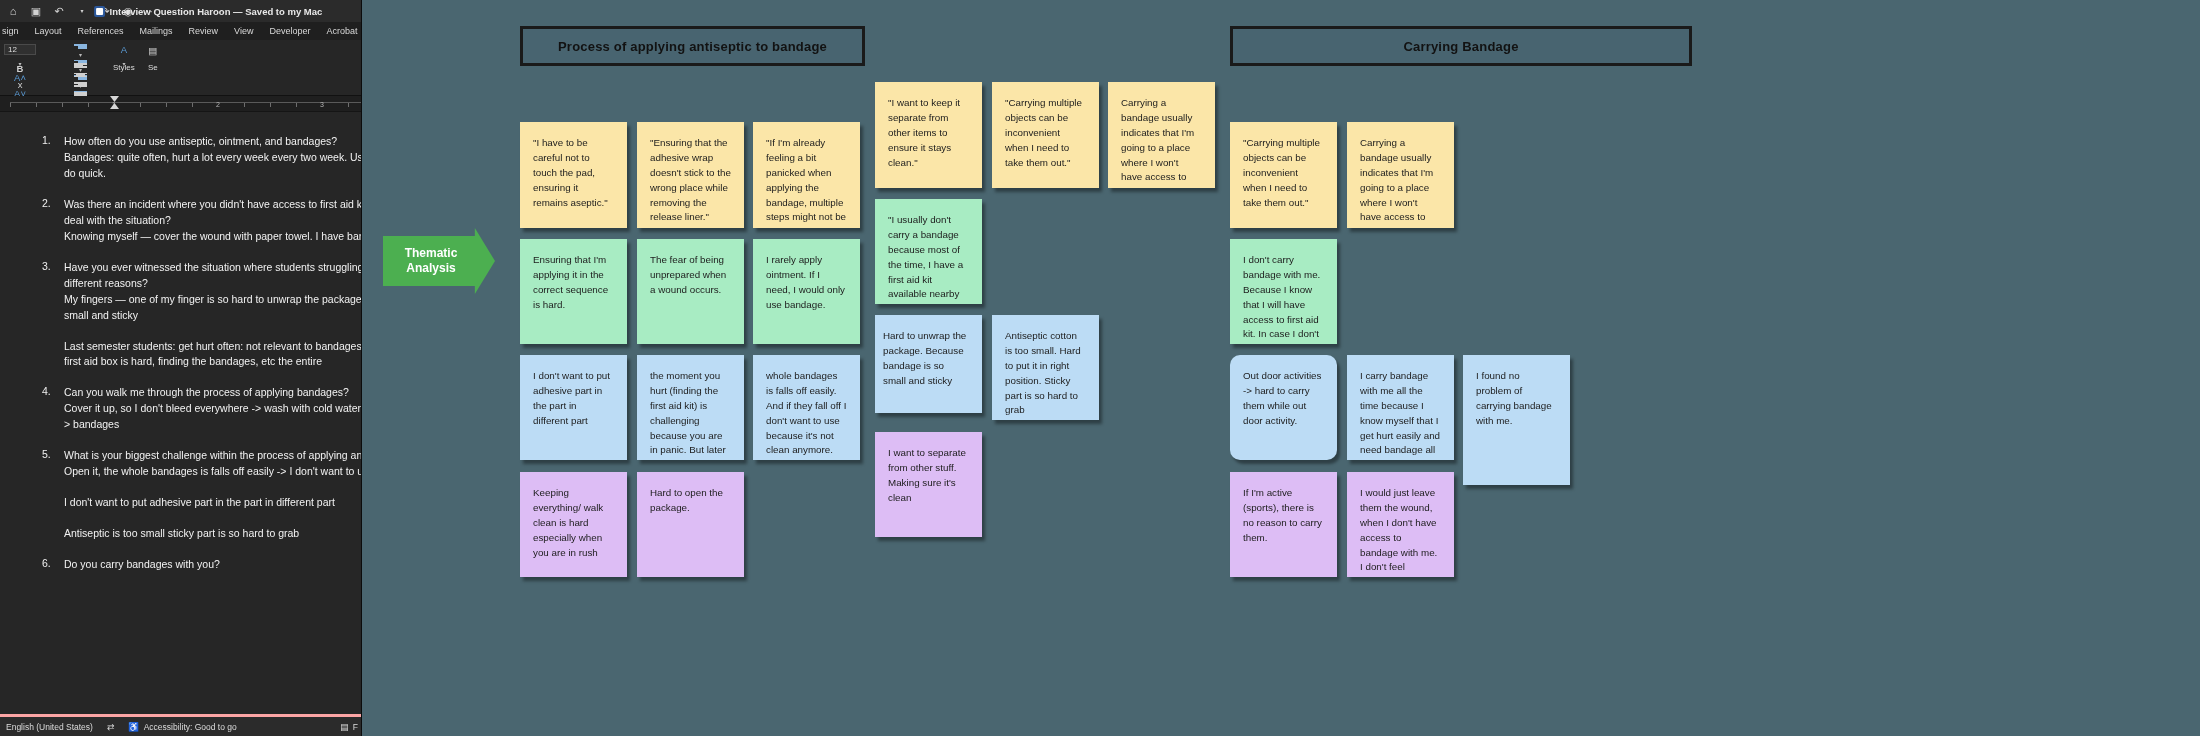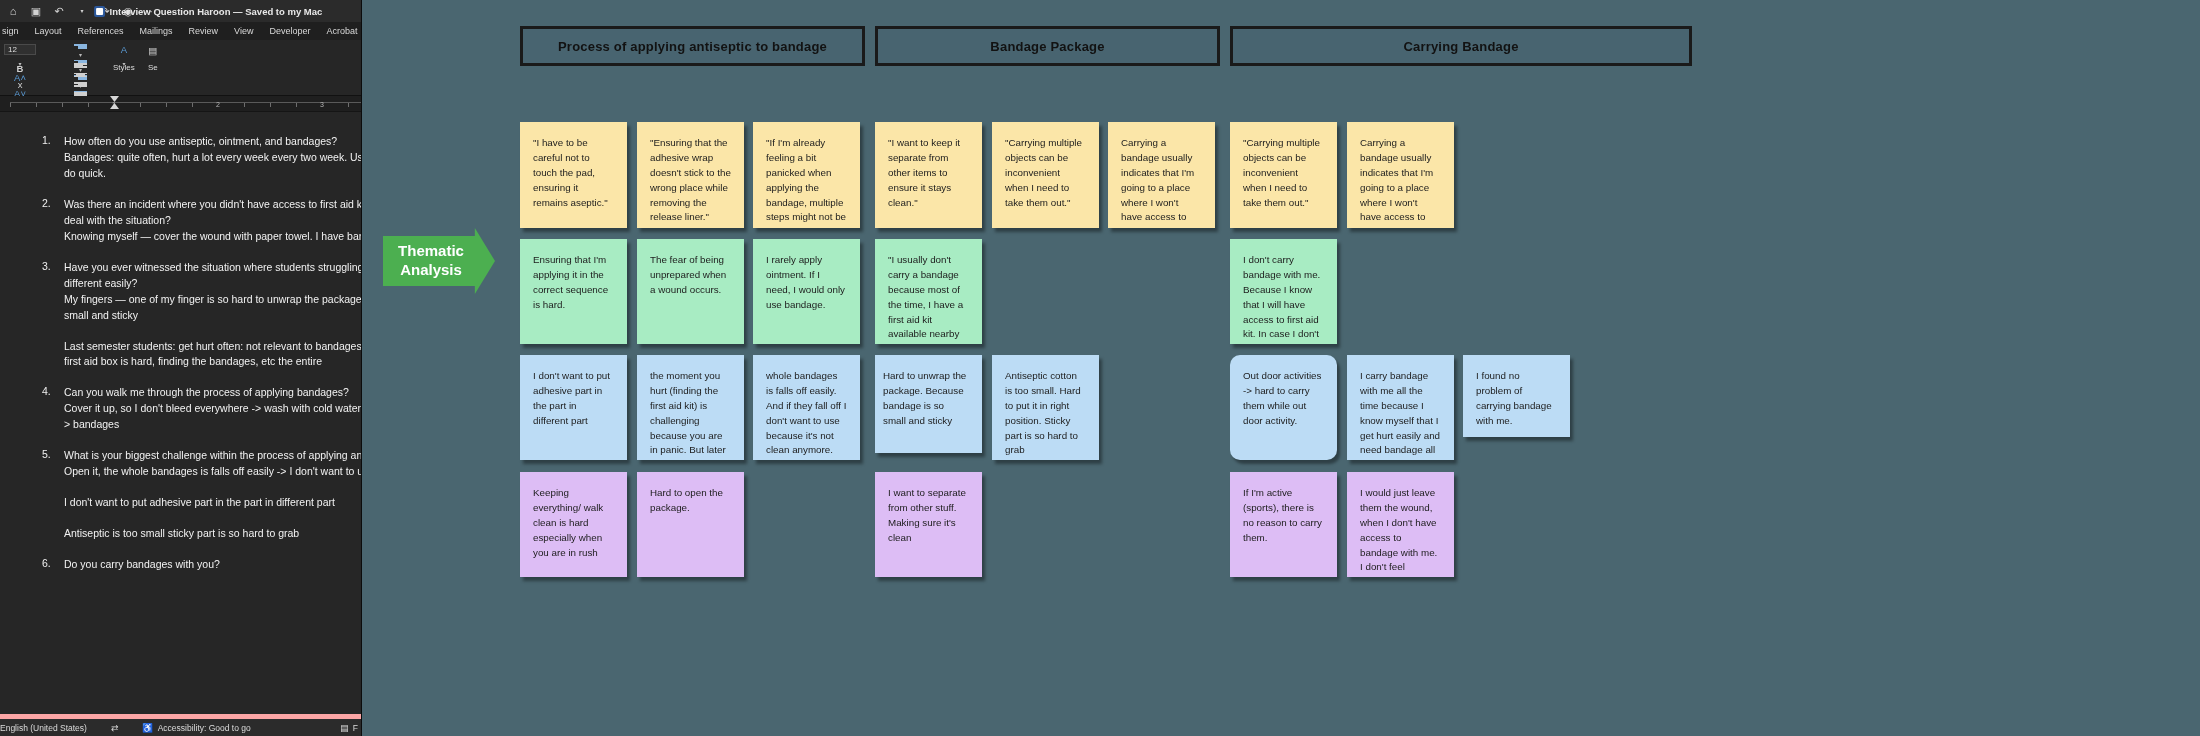--- a/index.html
+++ b/index.html
@@ -70,30 +70,30 @@
   #page { position:absolute; left:0; top:0; width:362px; min-height:600px; background:#262626;
           padding:22px 4px 0 0; }
   .qitem { display:flex; margin-bottom:15px; padding-left:42px; position:relative; }
   .qnum { position:absolute; left:42px; width:18px; font-size:10.5px; color:#f0f0f0; }
   .qbody { margin-left:22px; font-size:10.5px; line-height:1.52; color:#f2f2f2; }
   .qbody div { white-space:nowrap; }
   .para { padding-left:64px; font-size:10.5px; line-height:1.52; color:#f2f2f2;
           margin-bottom:15px; white-space:nowrap; }
 
   #status-bar { position:absolute; left:0; bottom:0; width:362px; height:22px;
-                background:#2b2b2b; display:flex; align-items:center; gap:24px;
-                font-size:8.5px; color:#dcdcdc; border-top:5px solid #fca5a5; }
+                background:#2b2b2b; display:flex; align-items:center; gap:14px;
+                padding-left:6px; font-size:8.5px; color:#dcdcdc; border-top:3px solid #fca5a5; }
   .sb-item { display:flex; align-items:center; gap:4px; white-space:nowrap; }
   .sb-ic { font-size:9px; color:#dcdcdc; }
 
   
   #thematic-arrow {
     position:absolute; left:383px; top:228px; width:112px; height:66px;
     background:#4CAF50; color:#fff; display:flex; align-items:center; justify-content:center;
-    text-align:center; font-size:15px; font-weight:bold; line-height:1.25;
+    text-align:center; font-size:12px; font-weight:bold; line-height:1.25;
     clip-path:polygon(0 12%, 82% 12%, 82% 0, 100% 50%, 82% 100%, 82% 88%, 0 88%);
     padding-right:16px;
   }
 
   
   #board { position:absolute; left:512px; top:0; right:0; bottom:0;margin-top:16px; }
   .column { position:absolute; top:10px; }
   .col-header {
     border:3px solid #1a1a1a; background:#486470; height:40px;
     display:flex; align-items:center; justify-content:center;
@@ -282,21 +282,21 @@
           <div>Was there an incident where you didn't have access to first aid kit?</div>
           <div>deal with the situation?</div>
           <div>Knowing myself — cover the wound with paper towel. I have bandag</div>
         </div>
       </div>
 
       <div class="qitem">
         <span class="qnum">3.</span>
         <div class="qbody">
           <div>Have you ever witnessed the situation where students struggling ap</div>
-          <div>different easily?</div>
+          <div>different reasons?</div>
           <div>My fingers — one of my finger is so hard to unwrap the package. Be</div>
           <div>small and sticky</div>
         </div>
       </div>
 
       <div class="para">
         <div>Last semester students: get hurt often: not relevant to bandages: it</div>
         <div>first aid box is hard, finding the bandages, etc the entire</div>
       </div>
 
@@ -370,23 +370,20 @@
       <div class="note blue" style="left:0px;top:277px;width:107px;height:105px;">I don't want to put adhesive part in the part in different part</div>
       <div class="note blue" style="left:117px;top:277px;width:107px;height:105px;">the moment you hurt (finding the first aid kit) is challenging because you are in panic. But later you will adapt it.</div>
       <div class="note blue" style="left:233px;top:277px;width:107px;height:105px;">whole bandages is falls off easily. And if they fall off I don't want to use because it's not clean anymore.</div>
 
       <div class="note purple" style="left:0px;top:394px;width:107px;height:105px;">Keeping everything/ walk clean is hard especially when you are in rush</div>
       <div class="note purple" style="left:117px;top:394px;width:107px;height:105px;">Hard to open the package.</div>
     </div>
   </div>
 
   <div class="column" style="left:363px;width:345px;">
-    <div class="col-header">
-      <span>Bandage Package</span>
-    </div>
     <div class="col-grid" style="height:660px">
       <div class="note yellow" style="left:0px;top:44px;width:107px;height:106px;">"I want to keep it separate from other items to ensure it stays clean."</div>
       <div class="note yellow" style="left:117px;top:44px;width:107px;height:106px;">"Carrying multiple objects can be inconvenient when I need to take them out."</div>
       <div class="note yellow" style="left:233px;top:44px;width:107px;height:106px;">Carrying a bandage usually indicates that I'm going to a place where I won't have access to one.</div>
 
       <div class="note green" style="left:0px;top:161px;width:107px;height:105px;">"I usually don't carry a bandage because most of the time, I have a first aid kit available nearby within the workshop."</div>
 
       <div class="note blue" style="left:0px;top:277px;width:107px;height:98px;padding-left:8px;">Hard to unwrap the package. Because bandage is so small and sticky</div>
       <div class="note blue" style="left:117px;top:277px;width:107px;height:105px;">Antiseptic cotton is too small. Hard to put it in right position. Sticky part is so hard to grab</div>
 
@@ -399,20 +396,20 @@
       <span>Carrying Bandage</span>
     </div>
     <div class="col-grid" style="height:660px">
       <div class="note yellow" style="left:0px;top:44px;width:107px;height:106px;">"Carrying multiple objects can be inconvenient when I need to take them out."</div>
       <div class="note yellow" style="left:117px;top:44px;width:107px;height:106px;">Carrying a bandage usually indicates that I'm going to a place where I won't have access to one.</div>
 
       <div class="note green" style="left:0px;top:161px;width:107px;height:105px;">I don't carry bandage with me. Because I know that I will have access to first aid kit. In case I don't I don't mind not having access right away</div>
 
       <div class="note blue" style="left:0px;top:277px;width:107px;height:105px;border-radius:10px;">Out door activities -&gt; hard to carry them while out door activity.</div>
       <div class="note blue" style="left:117px;top:277px;width:107px;height:105px;">I carry bandage with me all the time because I know myself that I get hurt easily and need bandage all the time.</div>
-      <div class="note blue" style="left:233px;top:277px;width:107px;height:82px;">I found no problem of carrying bandage with me.</div>
+      <div class="note blue" style="left:233px;top:277px;width:107px;height:130px;">I found no problem of carrying bandage with me.</div>
 
       <div class="note purple" style="left:0px;top:394px;width:107px;height:105px;">If I'm active (sports), there is no reason to carry them.</div>
       <div class="note purple" style="left:117px;top:394px;width:107px;height:105px;">I would just leave them the wound, when I don't have access to bandage with me. I don't feel uncomfortable for not carrying them with me.</div>
     </div>
   </div>
 
 </div>
 
 </body></html>

